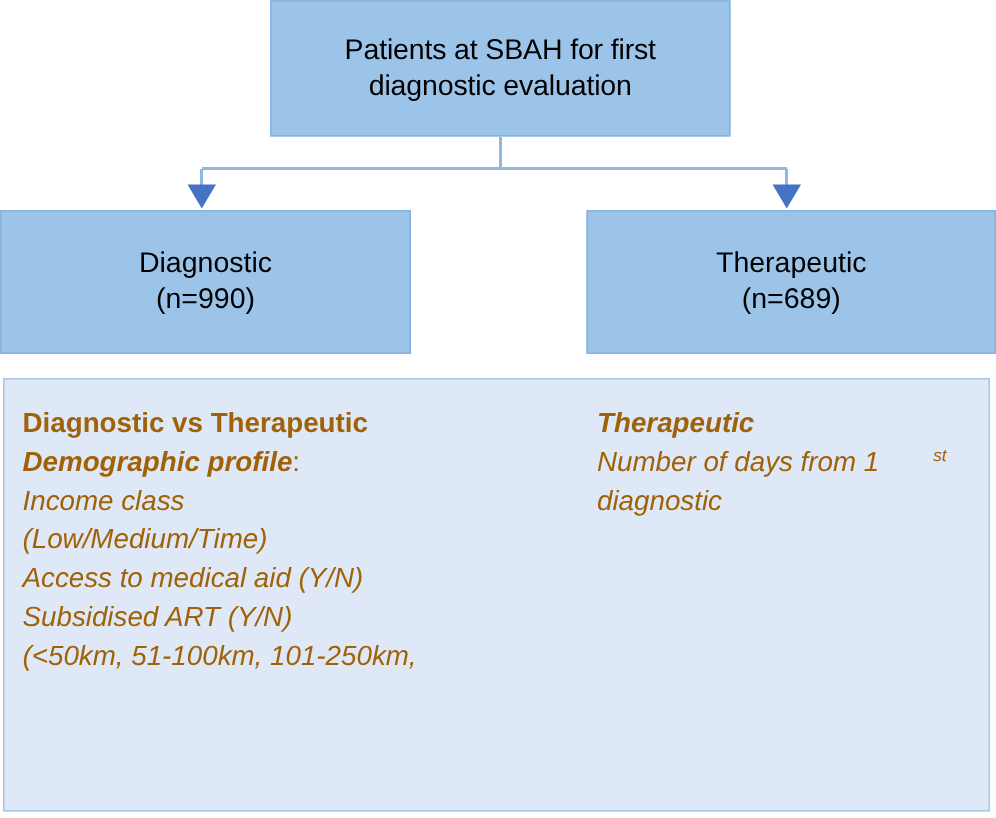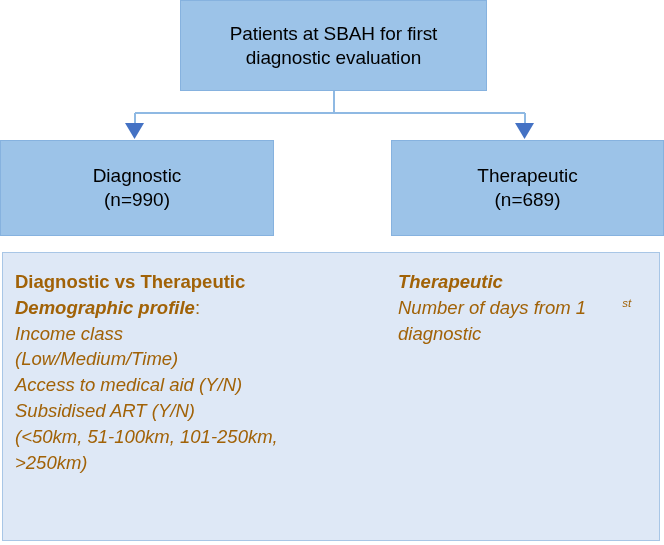--- a/index.html
+++ b/index.html
@@ -163,21 +163,20 @@
   <div id="detail-panel">
 
     <div class="detail-col" id="detail-col-left">
       <div class="line hdr">Diagnostic vs Therapeutic</div>
       <div class="line"><span class="hdr-it">Demographic profile</span><span class="plain">:</span></div>
       <div class="line item">Income class</div>
       <div class="line item">(Low/Medium/Time)</div>
       <div class="line item">Access to medical aid (Y/N)</div>
       <div class="line item">Subsidised ART (Y/N)</div>
       <div class="line item">(&lt;50km, 51-100km, 101-250km,</div>
-      <div class="line item">&gt;250km)</div>
     </div>
 
     <div class="detail-col" id="detail-col-right">
       <div class="line hdr-it">Therapeutic</div>
       <div class="line item"><span>Number of days from 1</span><span class="sup">st</span></div>
       <div class="line item">diagnostic</div>
     </div>
 
   </div>
 

